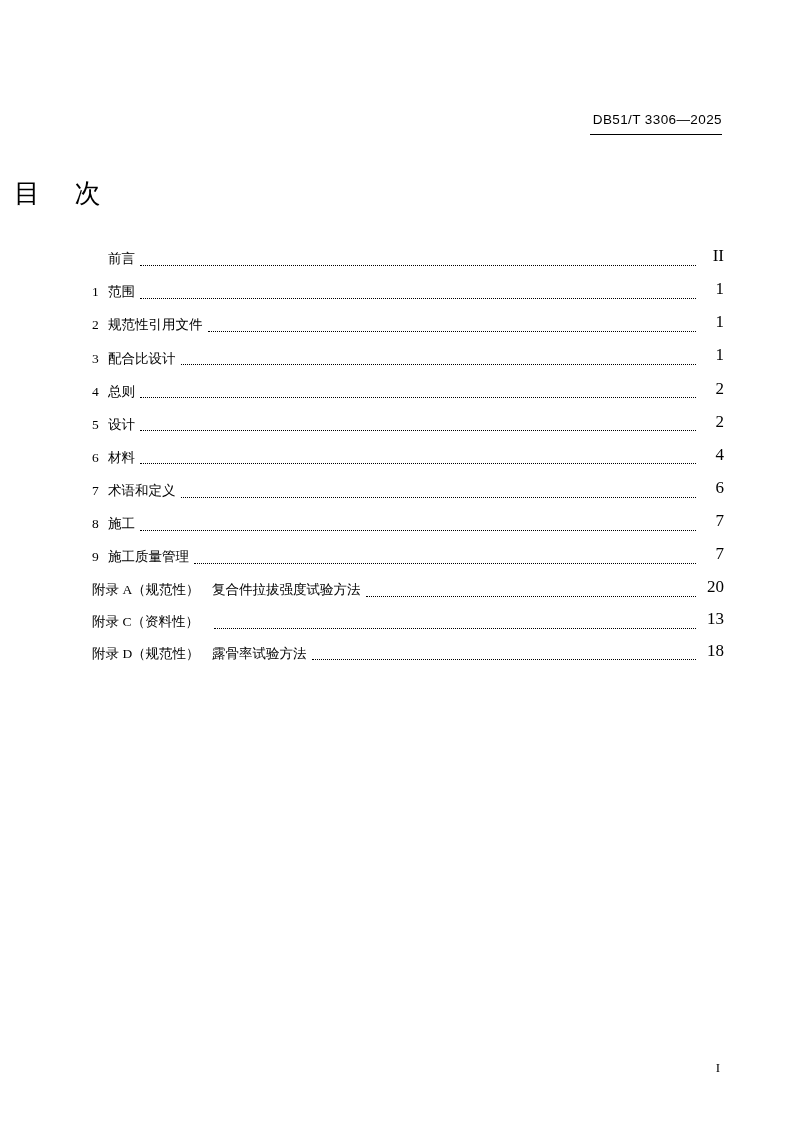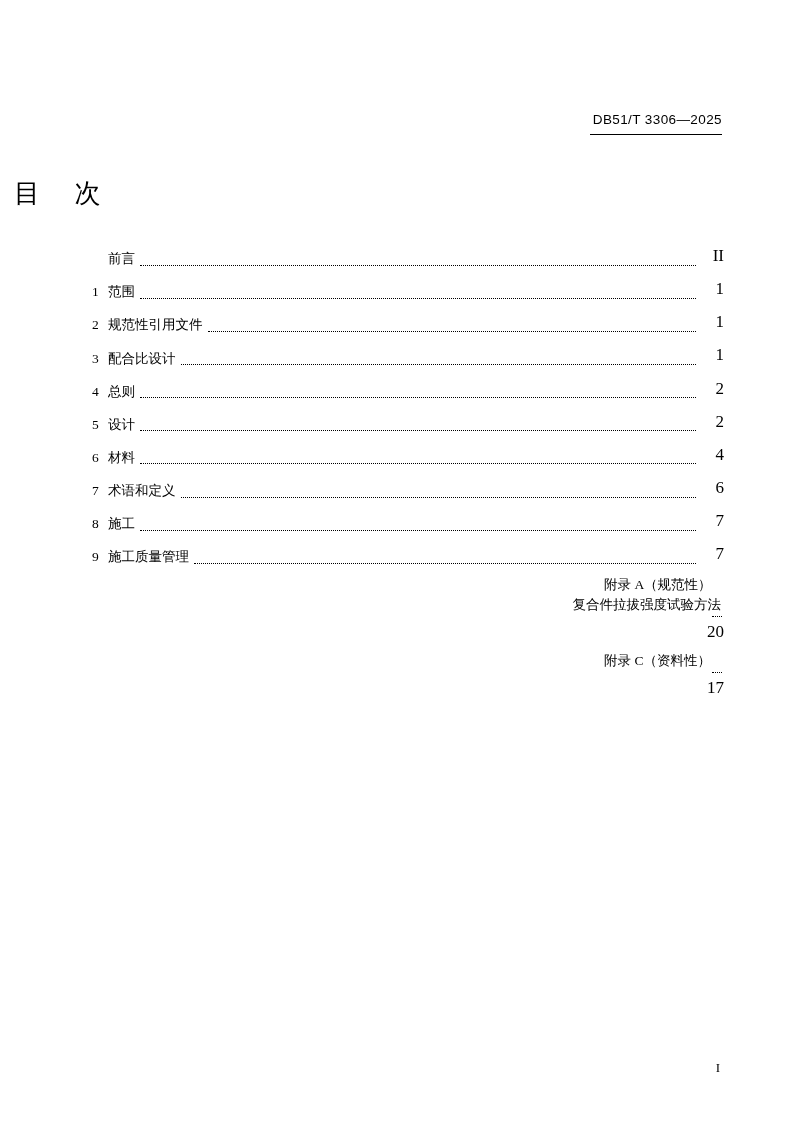--- a/index.html
+++ b/index.html
@@ -60,21 +60,20 @@
   .toc-row {
     display: flex;
     align-items: flex-end;
     font-size: 13.5px;
     line-height: 1.45;
     margin-bottom: 8.5px;
     white-space: nowrap;
   }
   .toc-row.tight {
     margin-bottom: 7px;
-    flex-direction: column;
   }
   .toc-num {
     display: inline-block;
     width: 16px;
     flex: 0 0 auto;
     text-align: left;
   }
   .toc-label {
     flex: 0 0 auto;
     padding-right: 3px;
@@ -198,21 +197,27 @@
       <span class="toc-app-label">附录 A（规范性）</span>
       <span class="toc-app-text">复合件拉拔强度试验方法</span>
       <span class="dots"></span>
       <span class="toc-page">20</span>
     </div>
 
 
     <div class="toc-row tight">
       <span class="toc-app-label">附录 C（资料性）</span>
       <span class="dots"></span>
-      <span class="toc-page">17</span>
-    </div>
-
+      <span class="toc-page">13</span>
+    </div>
+
+    <div class="toc-row tight">
+      <span class="toc-app-label">附录 D（规范性）</span>
+      <span class="toc-app-text">露骨率试验方法</span>
+      <span class="dots"></span>
+      <span class="toc-page">18</span>
+    </div>
 
   </div>
 
   <div class="footer-page">I</div>
 
 </div>
 
 </body></html>

